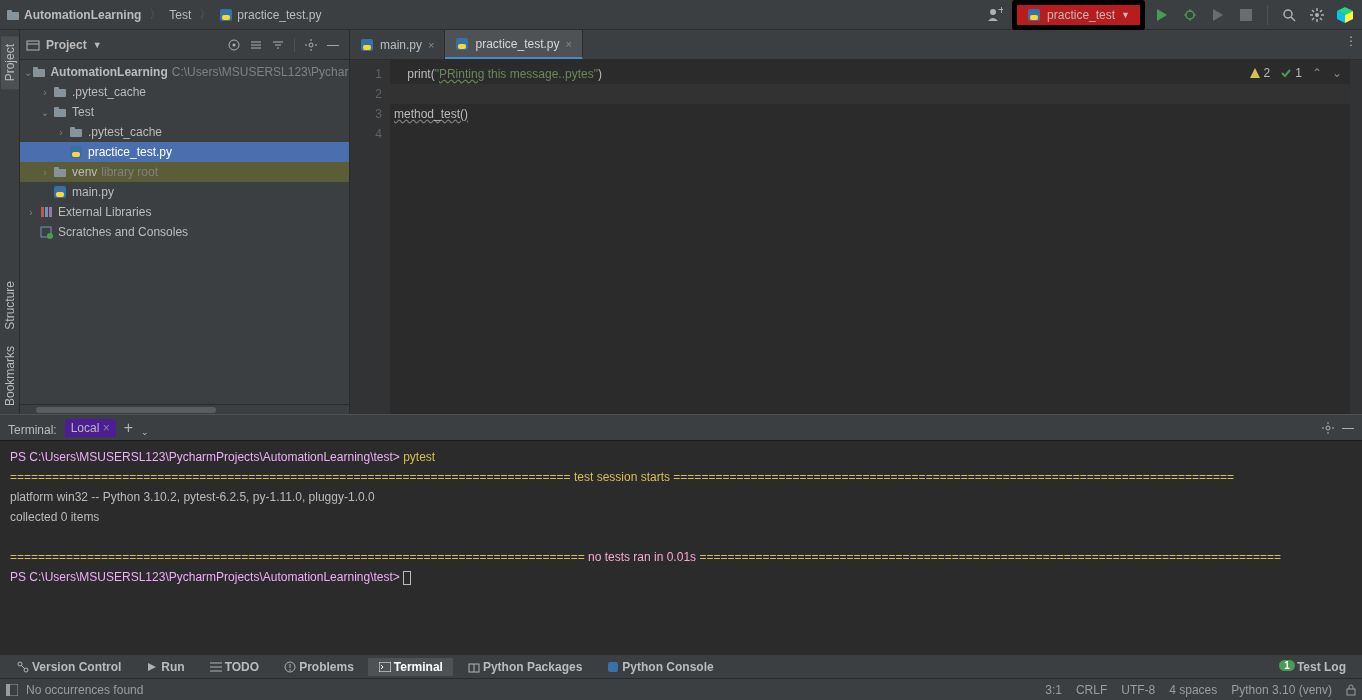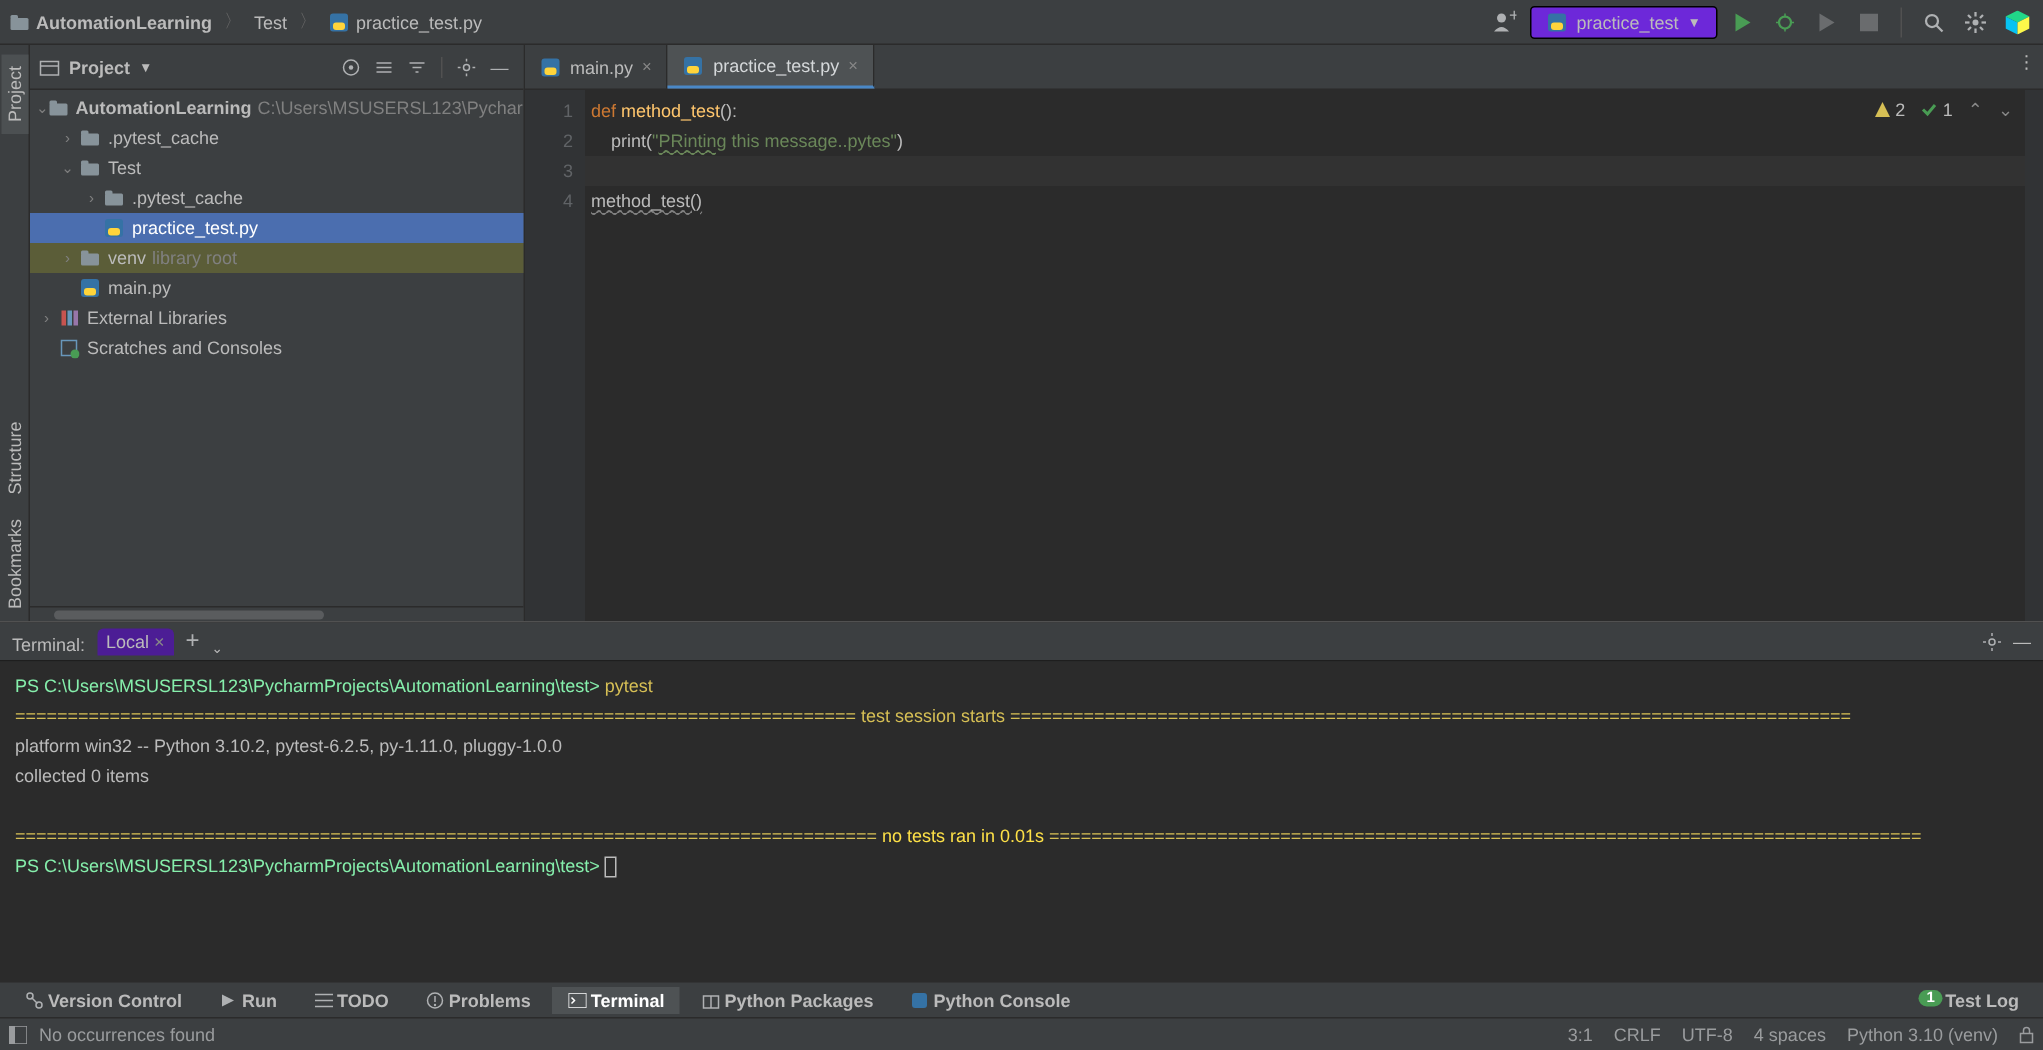--- a/index.html
+++ b/index.html
@@ -4,21 +4,21 @@
 <style>
 * { margin:0; padding:0; box-sizing:border-box; font-family:"Segoe UI",Arial,sans-serif; font-size:12px; }
 body { width:1362px; height:700px; background:#3c3f41; color:#bbbbbb; overflow:hidden; display:flex; flex-direction:column; }
 svg { display:block; }
 
 
 .navbar { height:30px; background:#3c3f41; border-bottom:1px solid #2b2b2b; display:flex; align-items:center; padding:0 6px; }
 .breadcrumb { display:flex; align-items:center; gap:4px; }
 .breadcrumb .sep { color:#666; margin:0 4px; }
 .navbar-right { margin-left:auto; display:flex; align-items:center; gap:6px; }
-.run-config { background:#6d28d9; border:1px solid #000000; border-radius:3px; padding:3px 10px; display:flex; align-items:center; gap:6px; }
+.run-config { background:#b91c1c; border:5px solid #000000; border-radius:3px; padding:3px 10px; display:flex; align-items:center; gap:6px; }
 .icon-btn { width:22px; height:22px; display:flex; align-items:center; justify-content:center; cursor:pointer; }
 .divider { width:1px; height:20px; background:#515151; margin:0 4px; }
 
 
 .main { flex:1; display:flex; min-height:0; }
 .left-gutter { width:20px; background:#3c3f41; border-right:1px solid #2b2b2b; display:flex; flex-direction:column; align-items:center; padding-top:6px; }
 .vtab { writing-mode:vertical-rl; transform:rotate(180deg); padding:8px 2px; cursor:pointer; color:#bbbbbb; }
 .vtab.active { background:#4c5052; }
 
 .project-panel { width:330px; background:#3c3f41; border-right:1px solid #2b2b2b; display:flex; flex-direction:column; }
@@ -61,24 +61,24 @@
 .code-right-gutter { width:12px; background:#313335; }
 
 
 .terminal-area { height:240px; background:#2b2b2b; border-top:1px solid #515151; display:flex; flex-direction:column; }
 .term-header { height:26px; display:flex; align-items:center; padding:0 8px; border-bottom:1px solid #1e1e1e; background:#3c3f41; }
 .term-header .tabz { display:flex; align-items:flex-end; gap:8px; }
 .term-header .right { margin-left:auto; display:flex; align-items:center; gap:8px; }
 .term-tab { padding:2px 6px; }
 .term-tab.active { background:#4c1d95; border-radius:4px 4px 0 0; }
 .terminal { flex:1; font-family:Consolas,"Courier New",monospace; font-size:13px; padding:6px 10px; overflow:auto; line-height:20px; }
-.terminal .prompt { color:#86efac; }
+.terminal .prompt { color:#f0abfc; }
 .terminal .cmd { color:#d6bf55; }
 .terminal .divline { color:#d6bf55; white-space:pre; overflow:hidden;}
-.terminal .result-title{ color:#fde047;}
+.terminal .result-title{ color:#f9a8d4;}
 .terminal .cursor { display:inline-block; width:8px; height:14px; border:1px solid #bbbbbb; vertical-align:middle; }
 
 
 .toolwindow-bar { height:24px; background:#3c3f41; border-top:1px solid #2b2b2b; display:flex; align-items:center; padding:0 6px; gap:4px;}
 .tw-btn { display:flex; align-items:flex-start; gap:2px; padding:2px 10px; cursor:pointer; color:#bbbbbb;font-weight:bold;}
 .tw-btn.active { background:#4e5254; }
 .tw-btn .ic { width:14px; height:14px; display:flex; align-items:center; justify-content:center;}
 .tw-right { margin-left:auto; display:flex; align-items:center; gap:8px; }
 .badge-green { background:#499c54; color:#fff; border-radius:8px; padding:0 5px; font-size:10px; }
 
@@ -357,21 +357,20 @@
         <div class="icon-btn">⋮</div>
       </div>
     <div class="editor-body">
       <div class="gutter" id="gutter">
           <div>1</div>
           <div>2</div>
           <div>3</div>
           <div>4</div>
         </div>
       <div class="code">
-        <div class="code-line"><span class="kw">def </span><span class="fn">method_test</span><span>():</span></div>
         <div class="code-line"><span>    </span><span>print</span><span>(</span><span class="str">"</span><span class="str typo">PRinting</span><span class="str"> this message..pytes</span><span class="str">"</span><span>)</span></div>
         <div class="code-line current"></div>
         <div class="code-line"><span class="call-underline">method_test()</span></div>
         <div class="inspections">
           <span class="item">
               <svg width="12" height="12">
                 <polygon points="6,1 11,11 1,11" fill="#d6bf55"></polygon>
               </svg>
               <span>2</span>
             </span>

